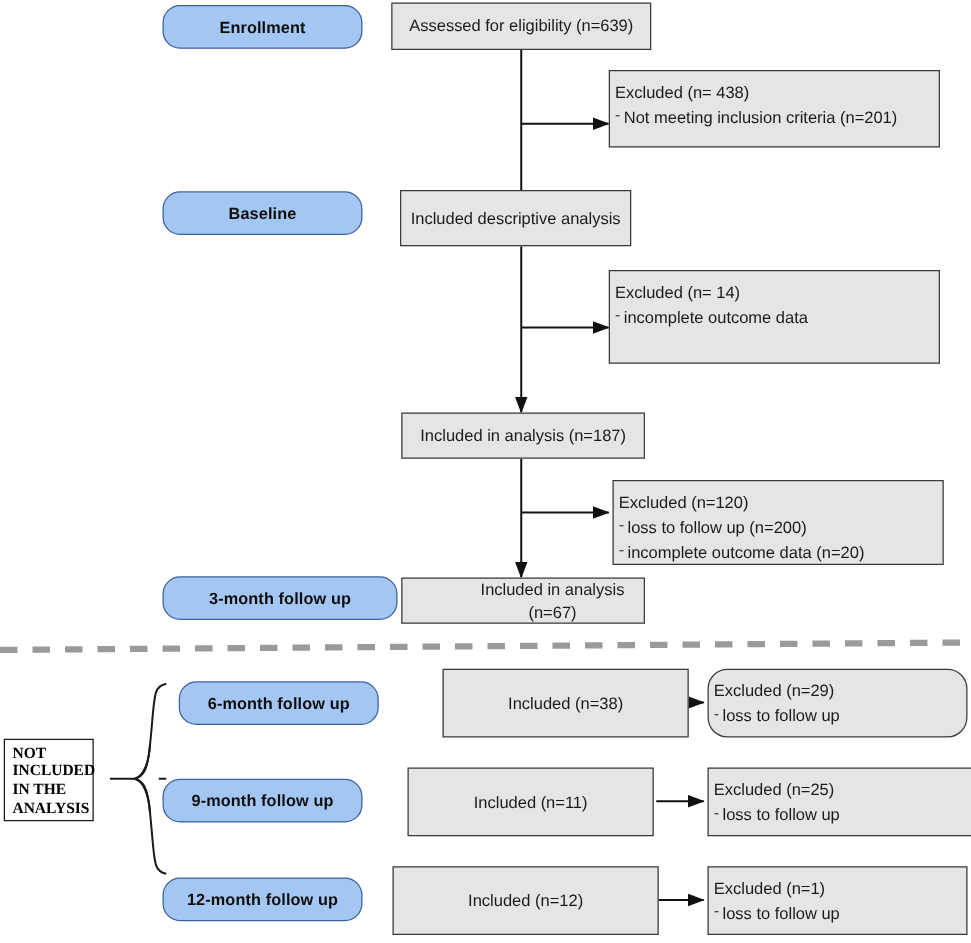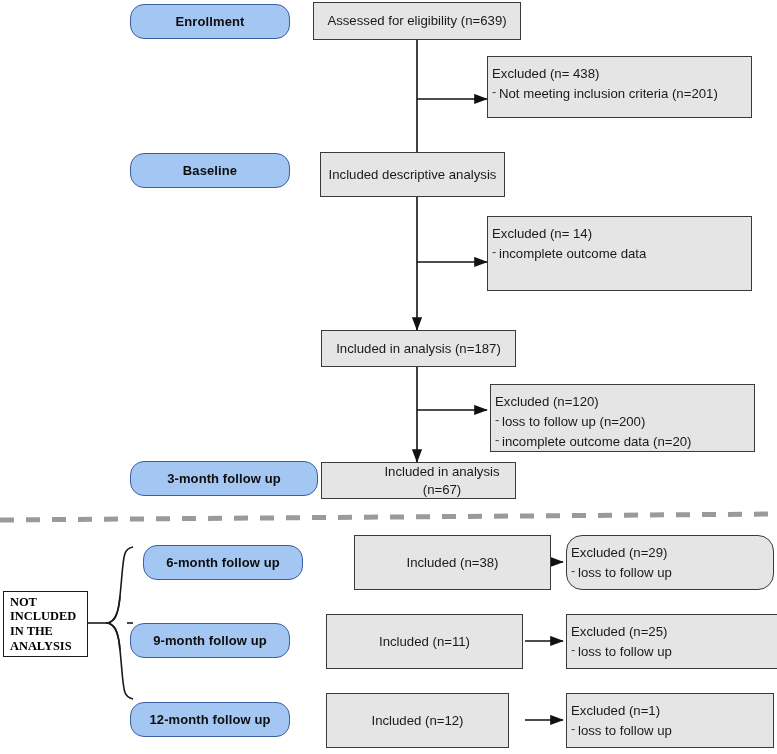--- a/index.html
+++ b/index.html
@@ -140,21 +140,21 @@
   </div>
 
   <div class="node pill" style="left:130px; top:623px; width:160px; height:35px;">
     <span>9-month follow up</span>
   </div>
 
   <div class="node pill" style="left:130px; top:702px; width:160px; height:35px;">
     <span>12-month follow up</span>
   </div>
 
-  <div class="node serif-box" style="left:3px; top:591px; width:85px; height:66px;">
+  <div class="node serif-box" style="left:3px; top:591px; width:72px; height:66px;">
     <div>
       <div>NOT</div>
       <div>INCLUDED</div>
       <div>IN THE</div>
       <div>ANALYSIS</div>
     </div>
   </div>
 
   <div class="node box center" style="left:313px; top:2px; width:208px; height:38px;">
     <span>Assessed for eligibility (n=639)</span>
@@ -175,21 +175,21 @@
   </div>
 
   <div class="node box center" style="left:326px; top:535px; width:197px; height:55px;margin-left:28px;">
     <span>Included (n=38)</span>
   </div>
 
   <div class="node box center" style="left:326px; top:614px; width:197px; height:55px;">
     <span>Included (n=11)</span>
   </div>
 
-  <div class="node box center" style="left:326px; top:693px; width:183px; height:55px;">
+  <div class="node box center" style="left:314px; top:693px; width:213px; height:55px;">
     <span>Included (n=12)</span>
   </div>
 
   <div class="node box left top" style="left:487px; top:56px; width:265px; height:62px;">
     <div>
       <div class="bullet-line">Excluded (n= 438)</div>
       <div class="bullet-line">
         <span class="dash">‐</span><span>Not meeting inclusion criteria (n=201)</span>
       </div>
     </div>

